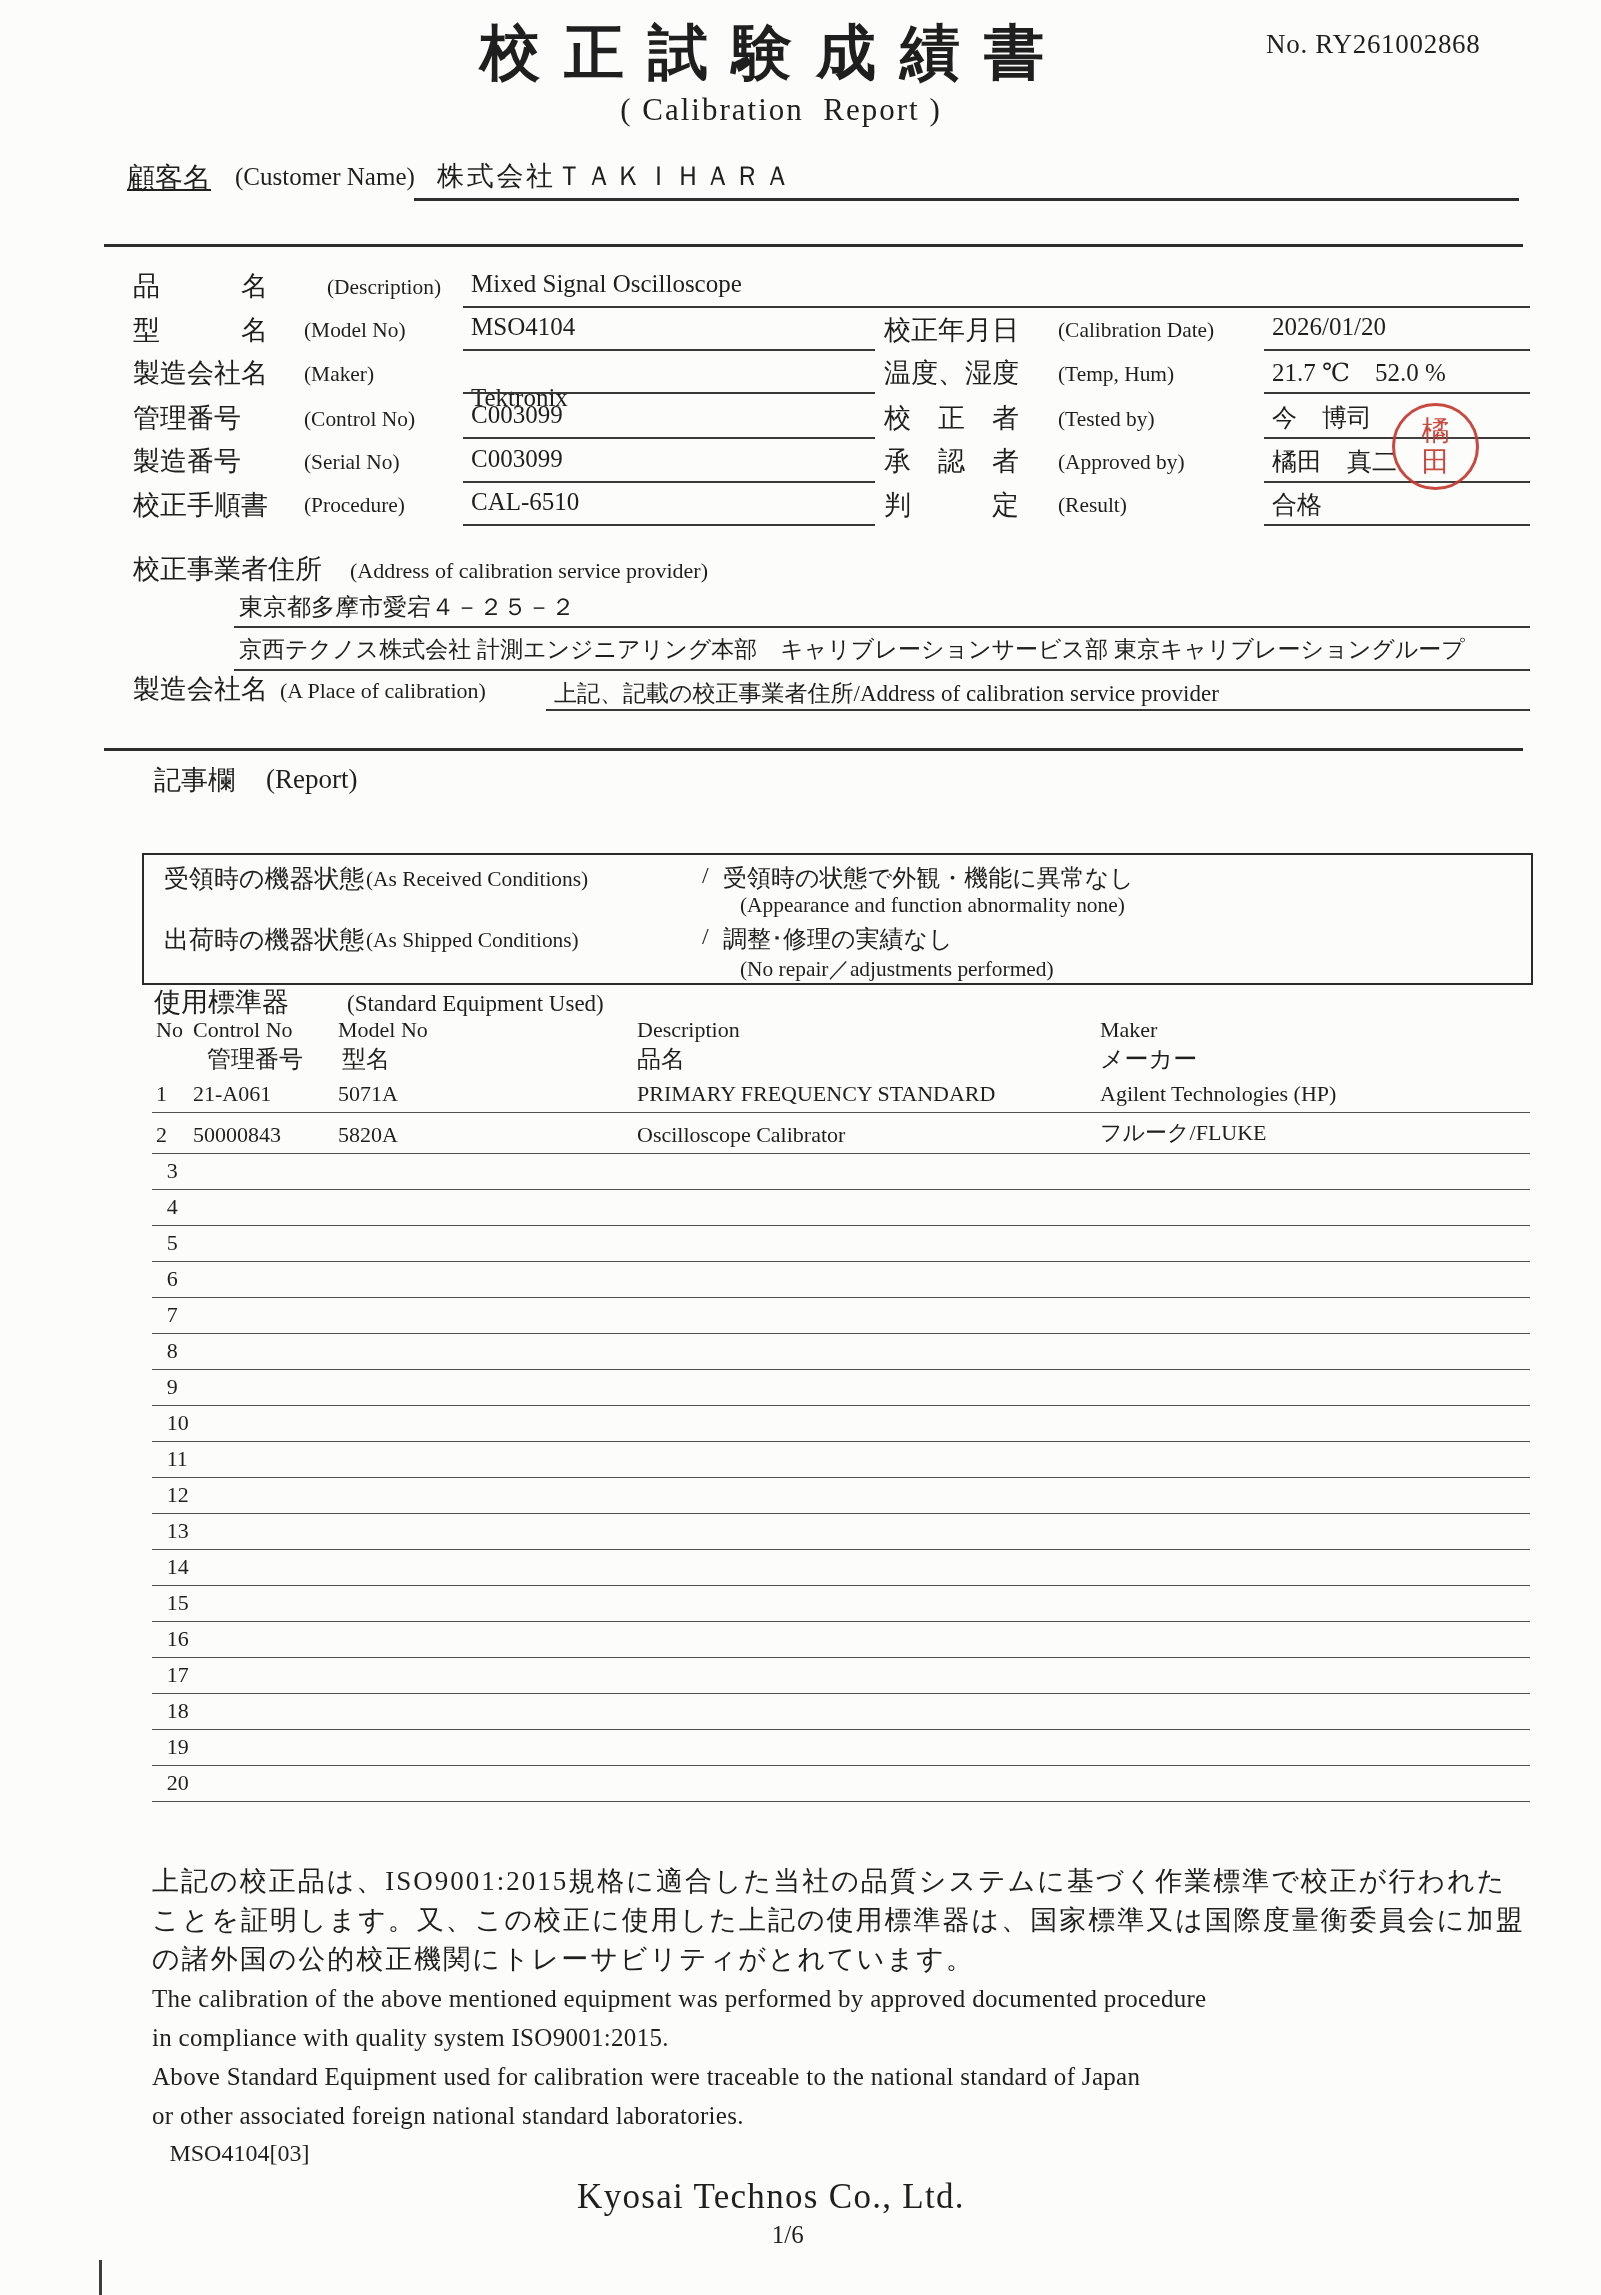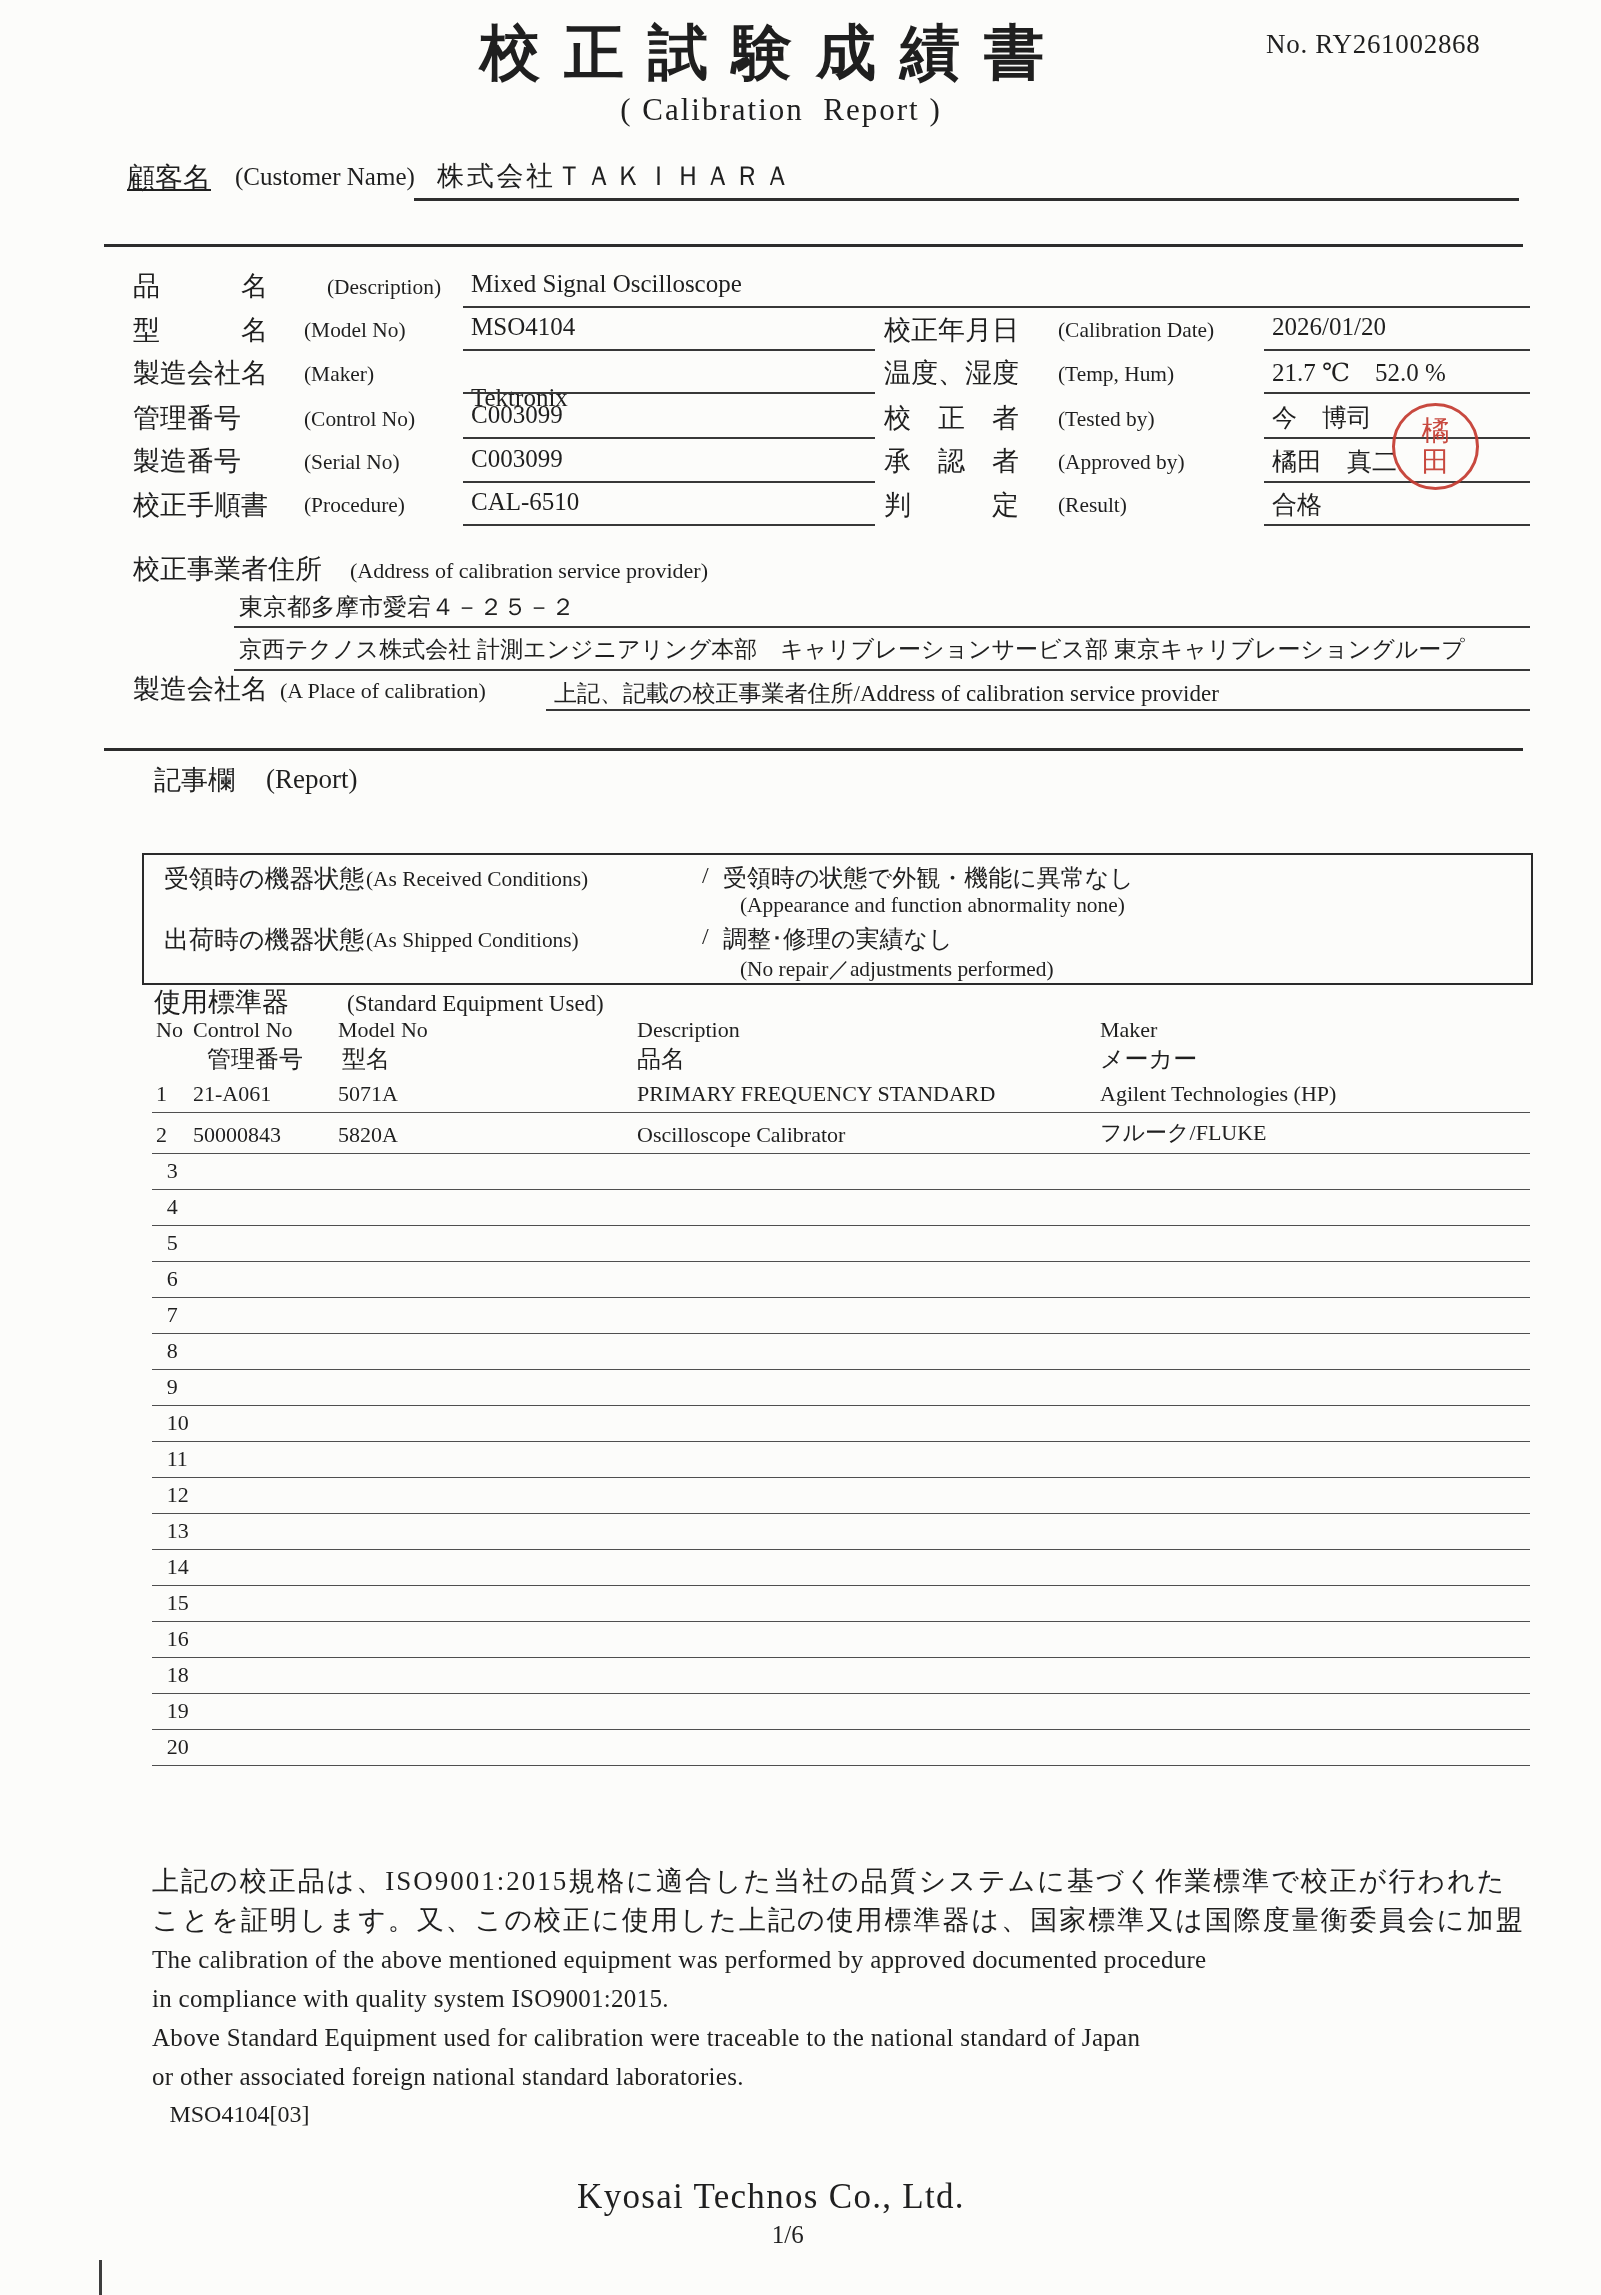--- a/index.html
+++ b/index.html
@@ -264,33 +264,37 @@
       <div class="eqrow rn">
         <span class="cell no">14</span>
       </div>
       <div class="eqrow rn">
         <span class="cell no">15</span>
       </div>
       <div class="eqrow rn">
         <span class="cell no">16</span>
       </div>
       <div class="eqrow rn">
+        <span class="cell no">17</span>
+      </div>
+      <div class="eqrow rn">
         <span class="cell no">18</span>
       </div>
       <div class="eqrow rn">
         <span class="cell no">19</span>
       </div>
       <div class="eqrow rn">
         <span class="cell no">20</span>
       </div>
     </div>
 
   <div class="footnote">
     <div class="fn-ja">上記の校正品は、ISO9001:2015規格に適合した当社の品質システムに基づく作業標準で校正が行われた</div>
     <div class="fn-ja">ことを証明します。又、この校正に使用した上記の使用標準器は、国家標準又は国際度量衡委員会に加盟</div>
+    <div class="fn-ja">の諸外国の公的校正機関にトレーサビリティがとれています。</div>
     <div class="fn-en">The calibration of the above mentioned equipment was performed by approved documented procedure</div>
     <div class="fn-en">in compliance with quality system ISO9001:2015.</div>
     <div class="fn-en">Above Standard Equipment used for calibration were traceable to the national standard of Japan</div>
     <div class="fn-en">or other associated foreign national standard laboratories.</div>
     <div class="doc-code">MSO4104[03]</div>
   </div>
 
   <div class="abs footer-company">Kyosai Technos Co., Ltd.</div>
   <div class="abs footer-page">1/6</div>
 

